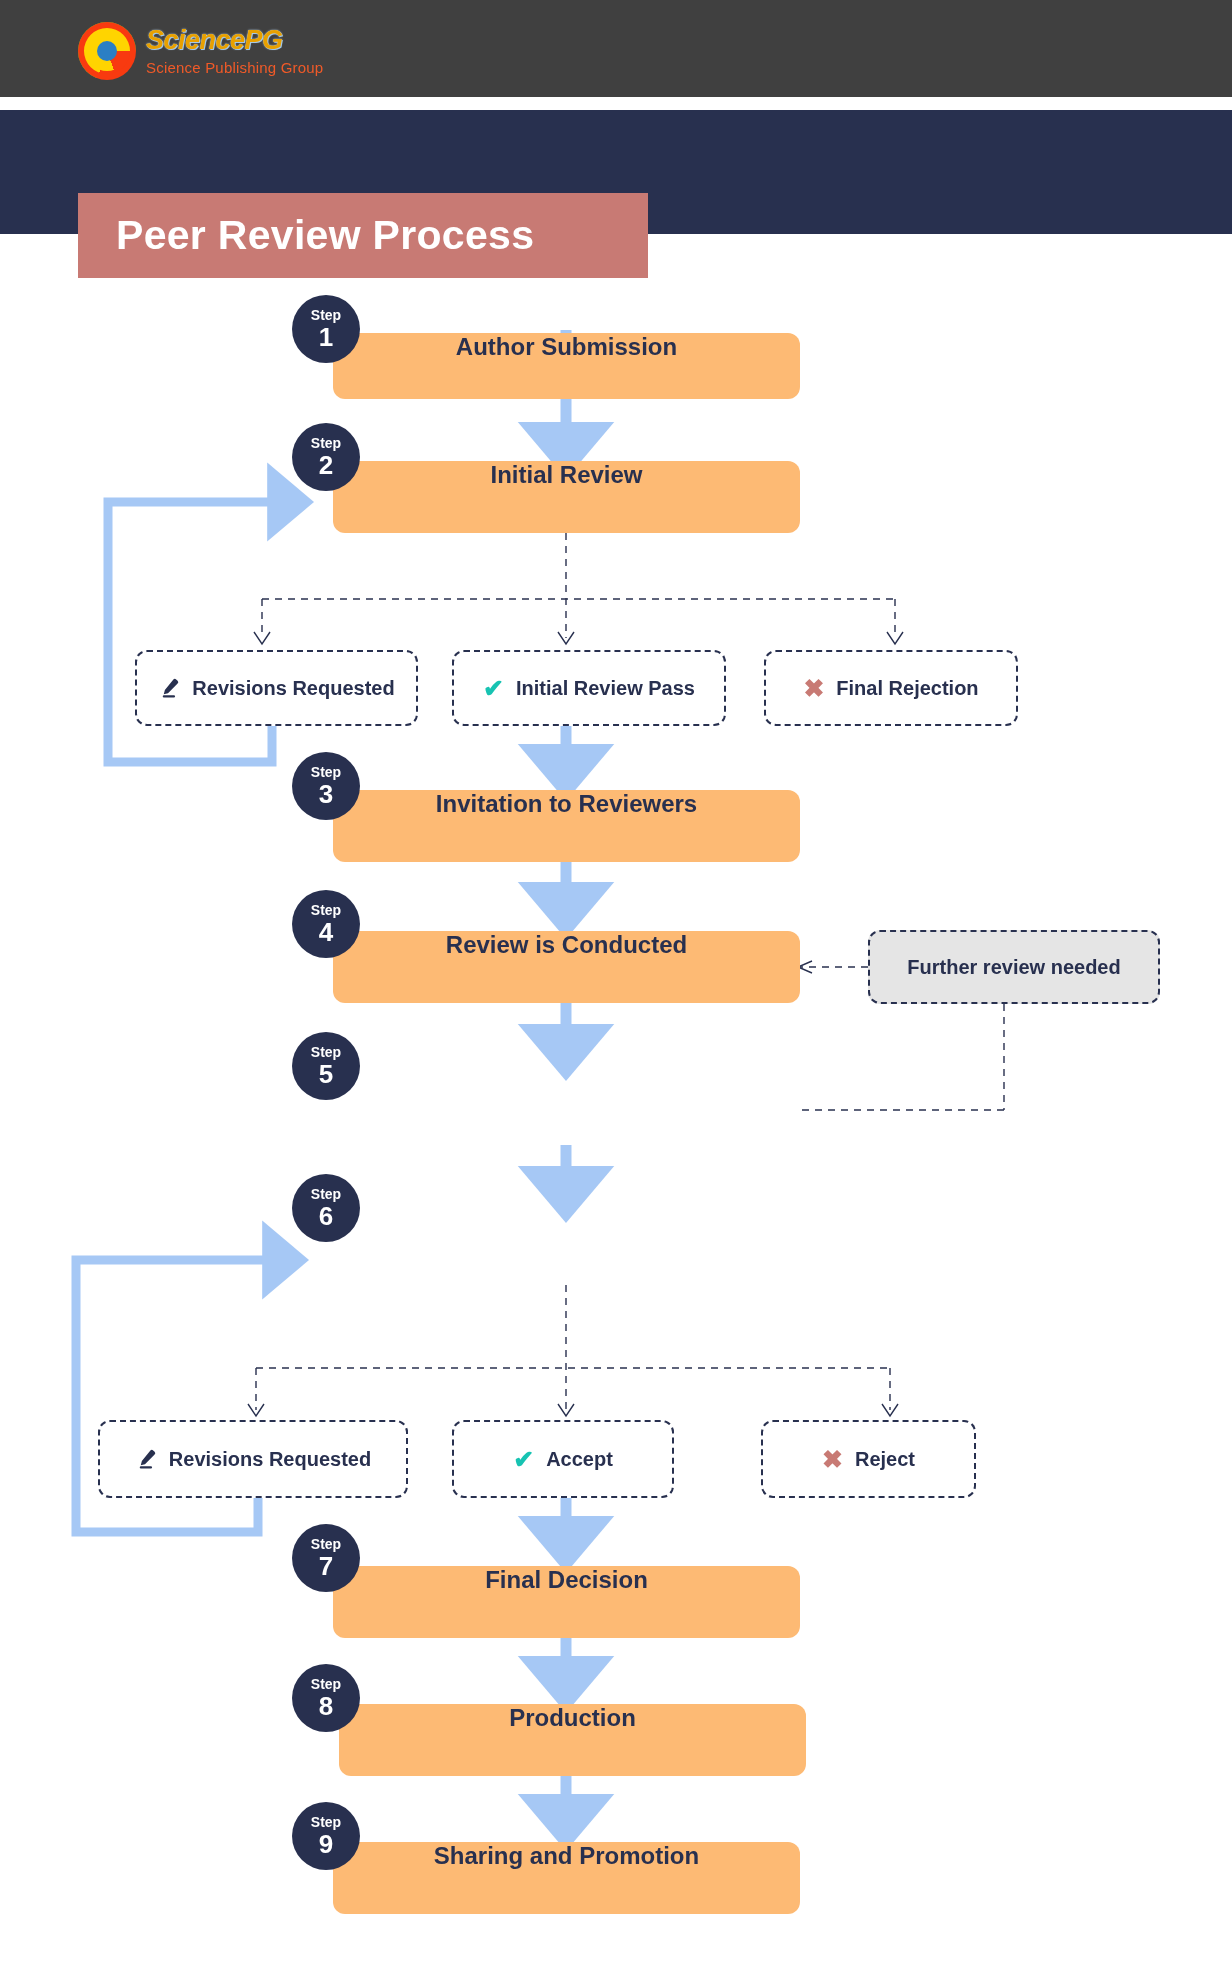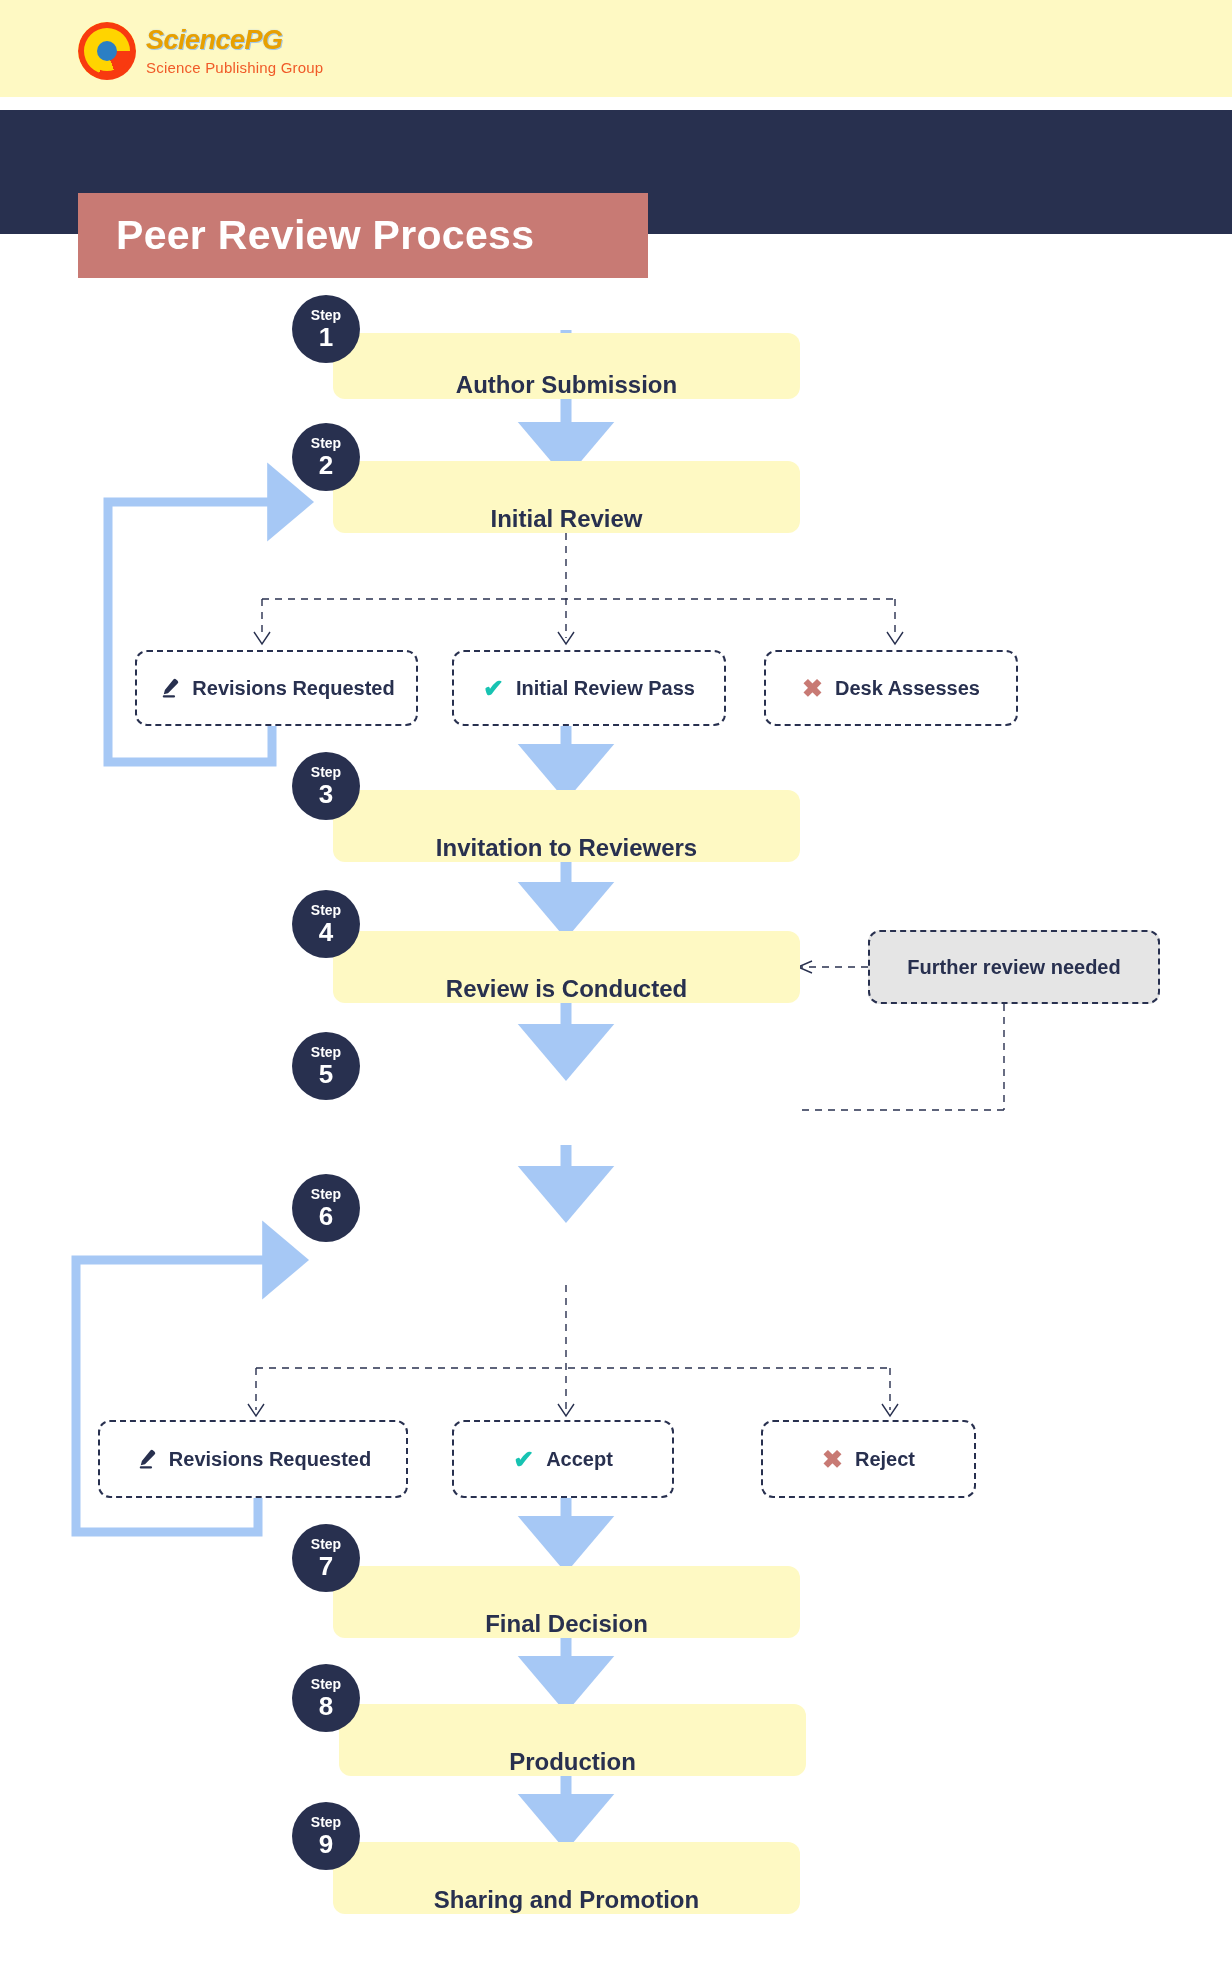--- a/index.html
+++ b/index.html
@@ -13,21 +13,21 @@
     width: 1232px;
     height: 1986px;
     background: #ffffff;
     overflow: hidden;
   }
 
   
   #brandbar {
     position: absolute; left: 0; top: 0;
     width: 1232px; height: 97px;
-    background: #fef9c3;
+    background: #404040;
   }
   #logo {
     position: absolute; left: 78px; top: 22px;
     display: flex; align-items: center; gap: 10px;
   }
   #logo-mark {
     position: relative; width: 58px; height: 58px;
     border-radius: 50%;
     background:
       radial-gradient(circle at 50% 50%, #2b7fc4 0 11px, rgba(0,0,0,0) 11px),
@@ -76,23 +76,23 @@
     font-size: 41px;
     font-weight: bold;
     letter-spacing: 0.3px;
   }
 
   
   #flow { position: absolute; left: 0; top: 0; width: 1232px; height: 1986px; border-radius: 30px; }
   #connectors { position: absolute; left: 0; top: 0; }
   .step-box {
     position: absolute;
-    background: #fef9c3;
+    background: #fdba74;
     border-radius: 12px;
-    display: flex; align-items: flex-end; justify-content: center;
+    display: flex; align-items: flex-start; justify-content: center;
     color: #28304f;
     font-size: 24px;
     font-weight: bold;
   }
   .step-badge {
     position: absolute;
     width: 68px; height: 68px;
     border-radius: 50%;
     background: #28304f;
     color: #ffffff;
@@ -233,21 +233,21 @@
       <span>Revisions Requested</span>
     </div>
 
     <div class="dec-box" style="left:452px; top:650px; width:274px; height:76px;">
       <span class="ic ic-check">✔</span>
       <span>Initial Review Pass</span>
     </div>
 
     <div class="dec-box" style="left:764px; top:650px; width:254px; height:76px;">
       <span class="ic ic-x">✖</span>
-      <span>Desk Assesses</span>
+      <span>Final Rejection</span>
     </div>
 
     <div class="step-badge" style="left:292px; top:752px;">
       <span class="lbl">Step</span>
       <span class="num">3</span>
     </div>
     <div class="step-box" style="left:333px; top:790px; width:467px; height:72px;">
       <span>Invitation to Reviewers</span>
     </div>
 

